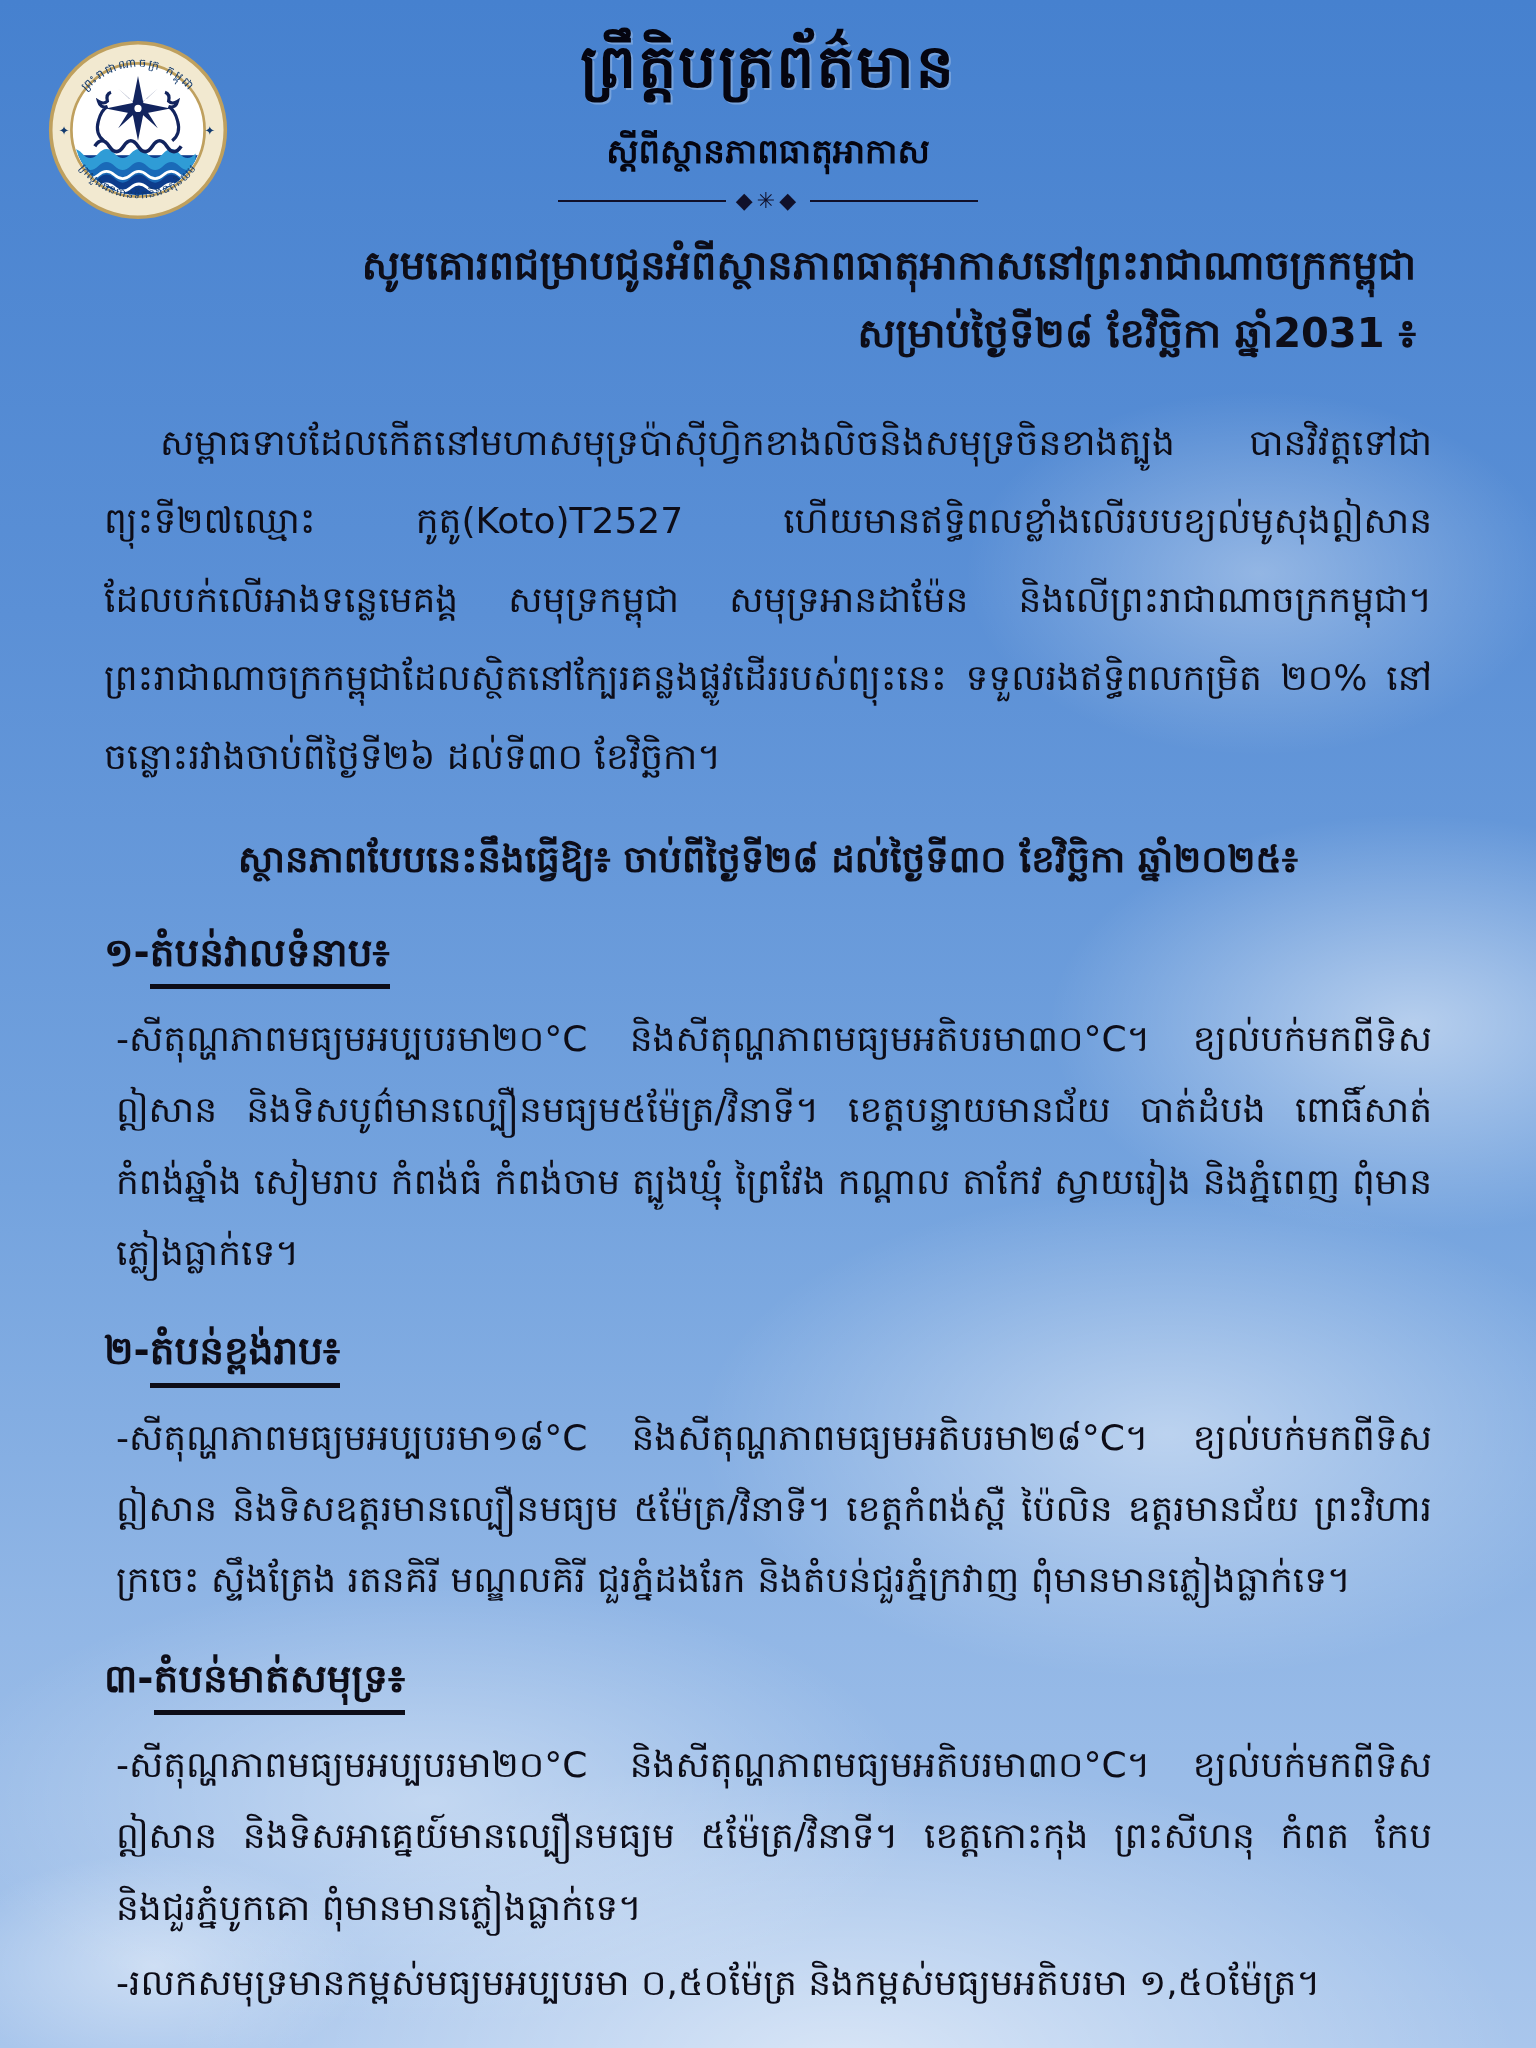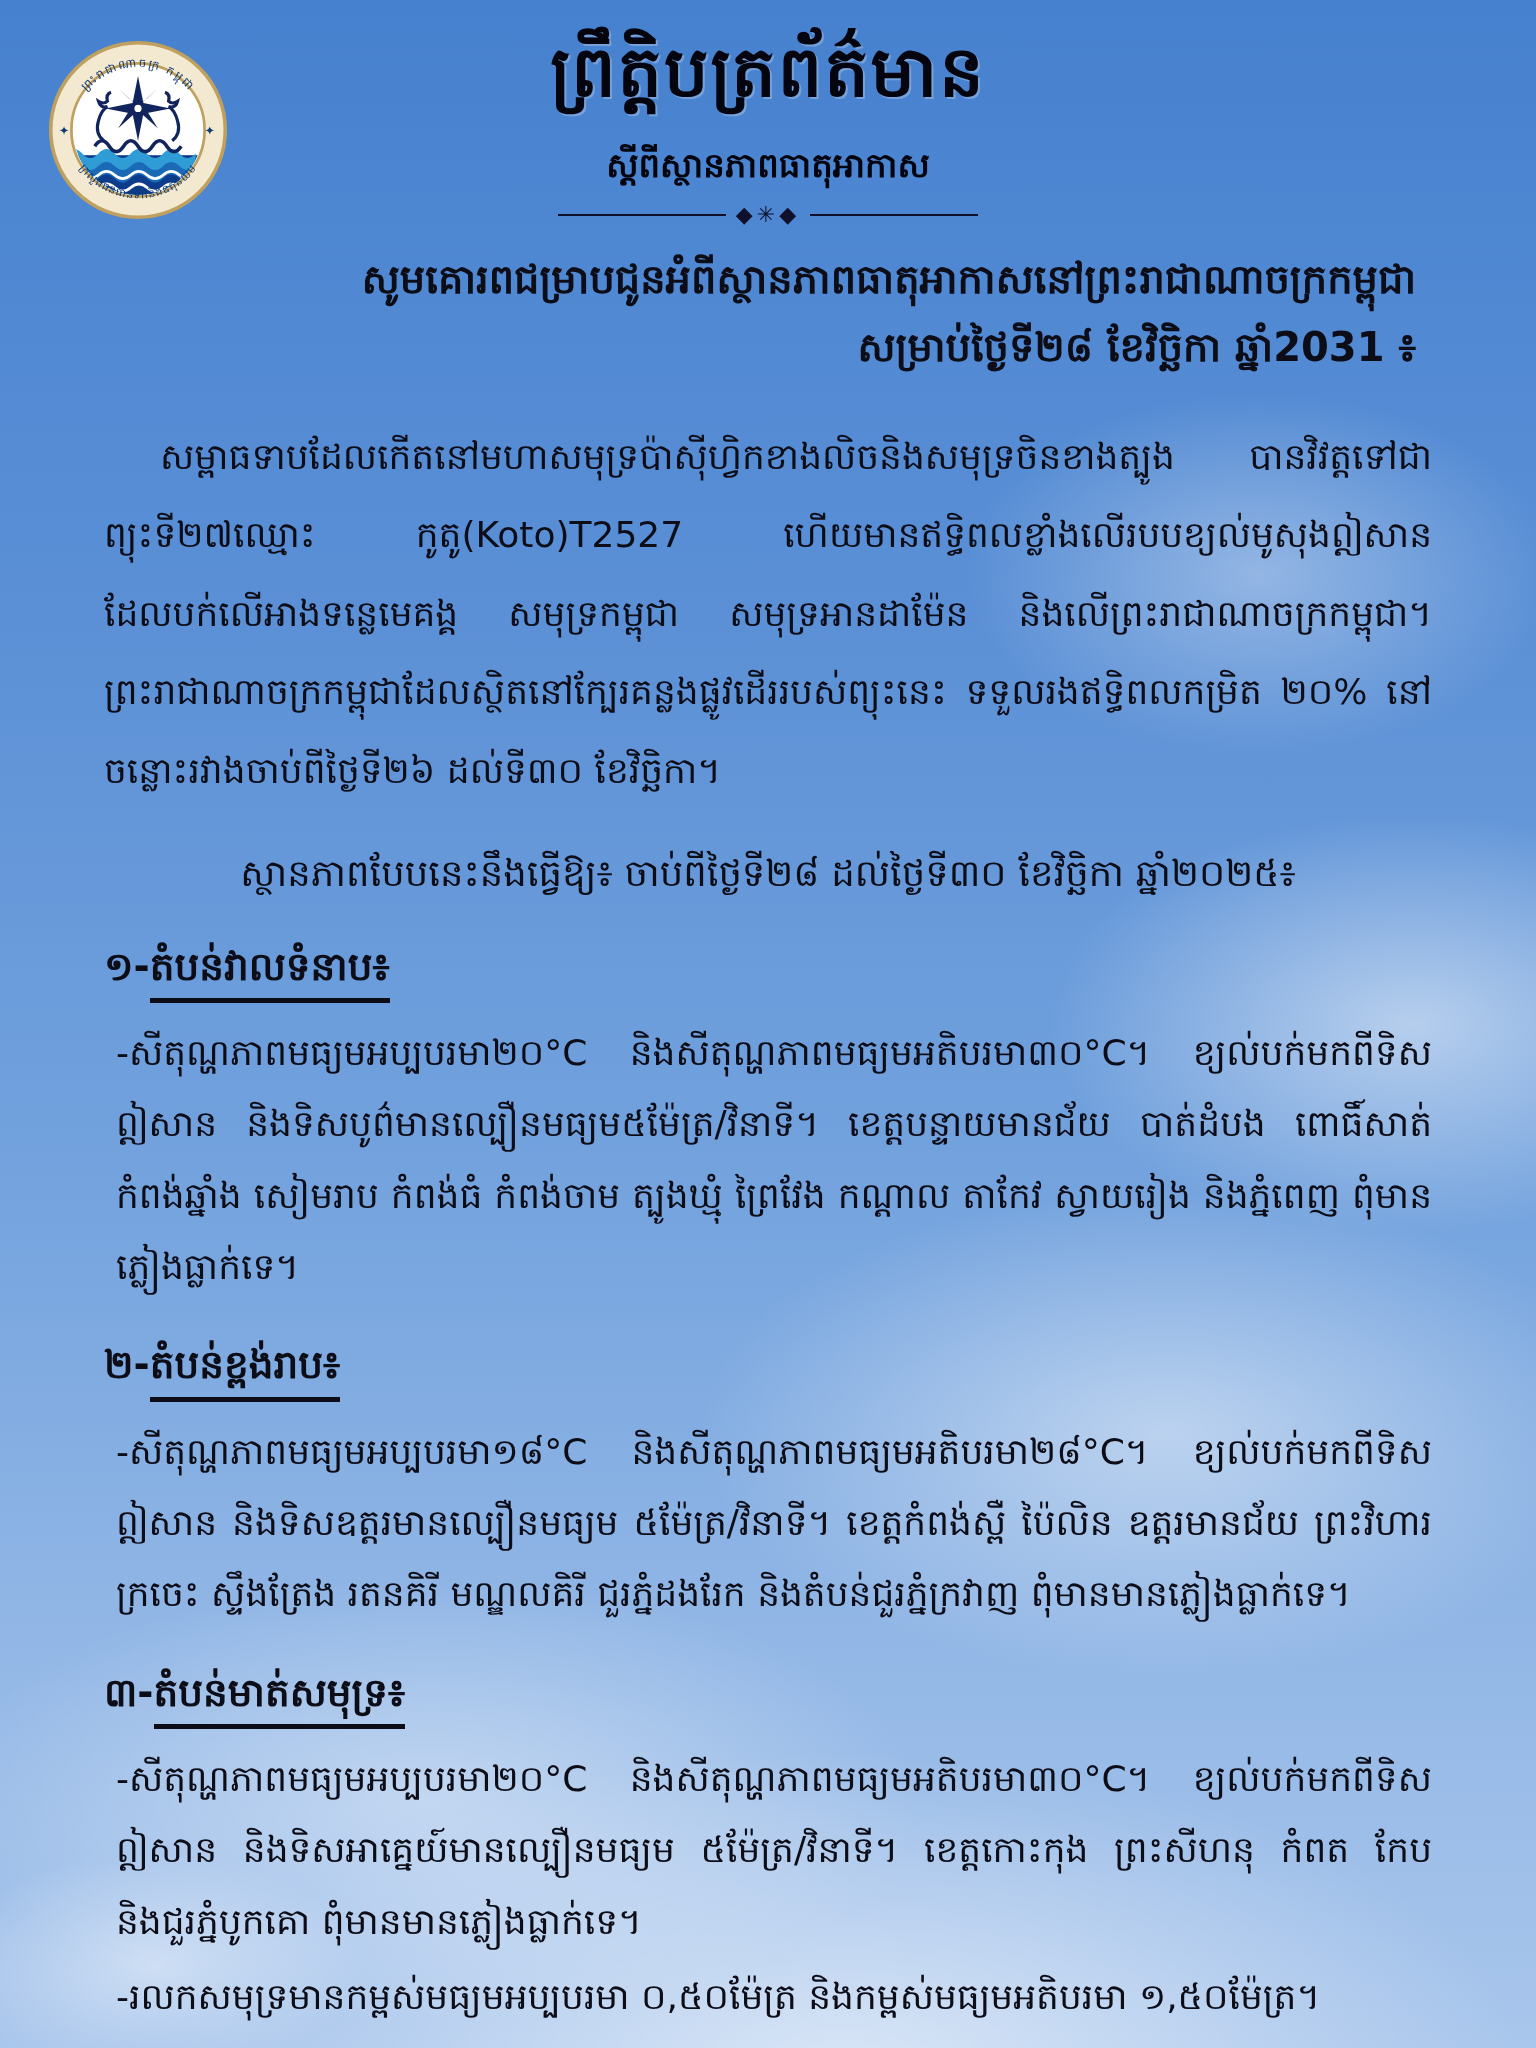--- a/index.html
+++ b/index.html
@@ -20,21 +20,21 @@
       radial-gradient(ellipse 700px 320px at 28% 88%, rgba(255,255,255,.40), transparent 70%),
       radial-gradient(ellipse 900px 420px at 55% 101%, rgba(255,255,255,.55), transparent 75%),
       radial-gradient(ellipse 300px 160px at 10% 96%, rgba(255,255,255,.45), transparent 70%),
       linear-gradient(180deg,#4681cf 0%,#5b90d6 30%,#74a3de 58%,#92b7e6 80%,#a9c6ec 100%);
   }
   .seal{
     position:absolute;top:40px;left:48px;width:180px;height:180px;
   }
   header{padding-top:28px;text-align:center;}
   .title{
-    margin:0;font-size:70px;font-weight:bold;letter-spacing:2px;
+    margin:0;font-size:60px;font-weight:bold;letter-spacing:2px;
     color:#050510;text-shadow:2px 2px 0 rgba(255,255,255,.25);
   }
   .subtitle{
     margin:14px 0 0 0;font-size:34px;font-weight:bold;color:#050510;
   }
   .divider{
     display:flex;align-items:center;justify-content:center;gap:10px;
     margin:10px auto 6px auto;width:420px;color:#10102a;
   }
   .divider .rule{flex:1;height:0;border-top:2px solid #10102a;}
@@ -44,21 +44,21 @@
     font-size:40px;font-weight:bold;line-height:1.55;color:#0d0d18;
     text-align:right;
   }
   main{padding:0 104px;}
   .para{
     font-size:36px;line-height:2.18;text-align:justify;
     margin:40px 0 0 0;
   }
   .para.first{text-indent:56px;}
   .trigger{
-    font-size:37px;font-weight:normal;text-align:center;
+    font-size:37px;font-weight:bold;text-align:center;
     margin:34px 0 0 0;line-height:1.6;
   }
   .section{margin-top:36px;}
   .sec-head{
     margin:0;font-size:39px;font-weight:bold;line-height:1.4;
   }
   .sec-head .underlined{
     display:inline-block;border-bottom:5px solid #0d0d18;padding-bottom:4px;
   }
   .sec-body{

